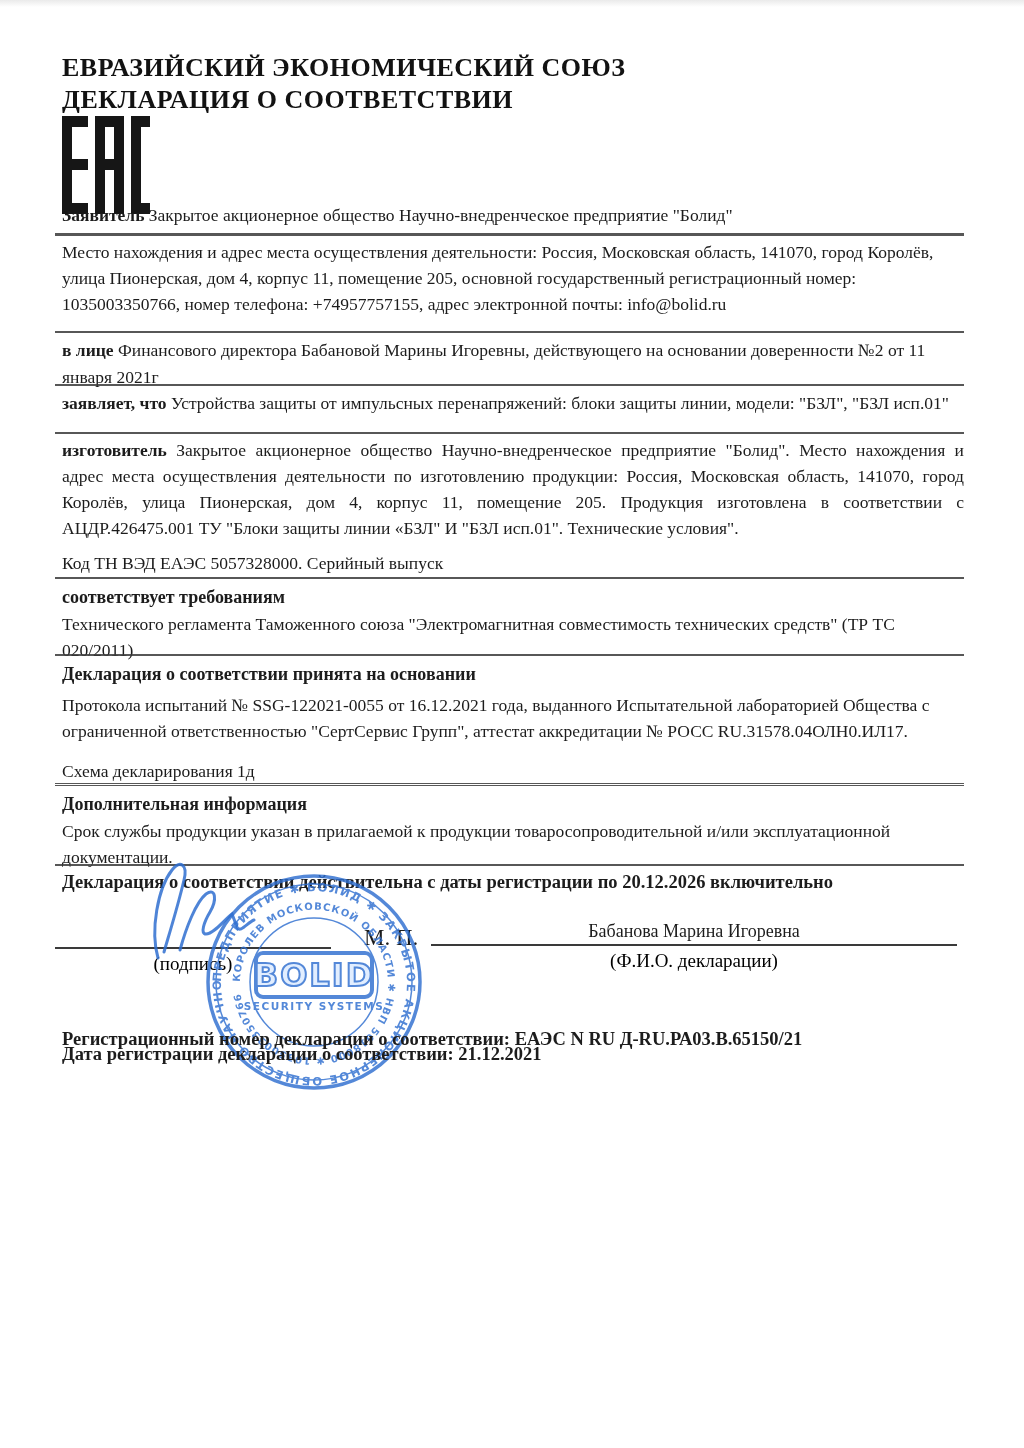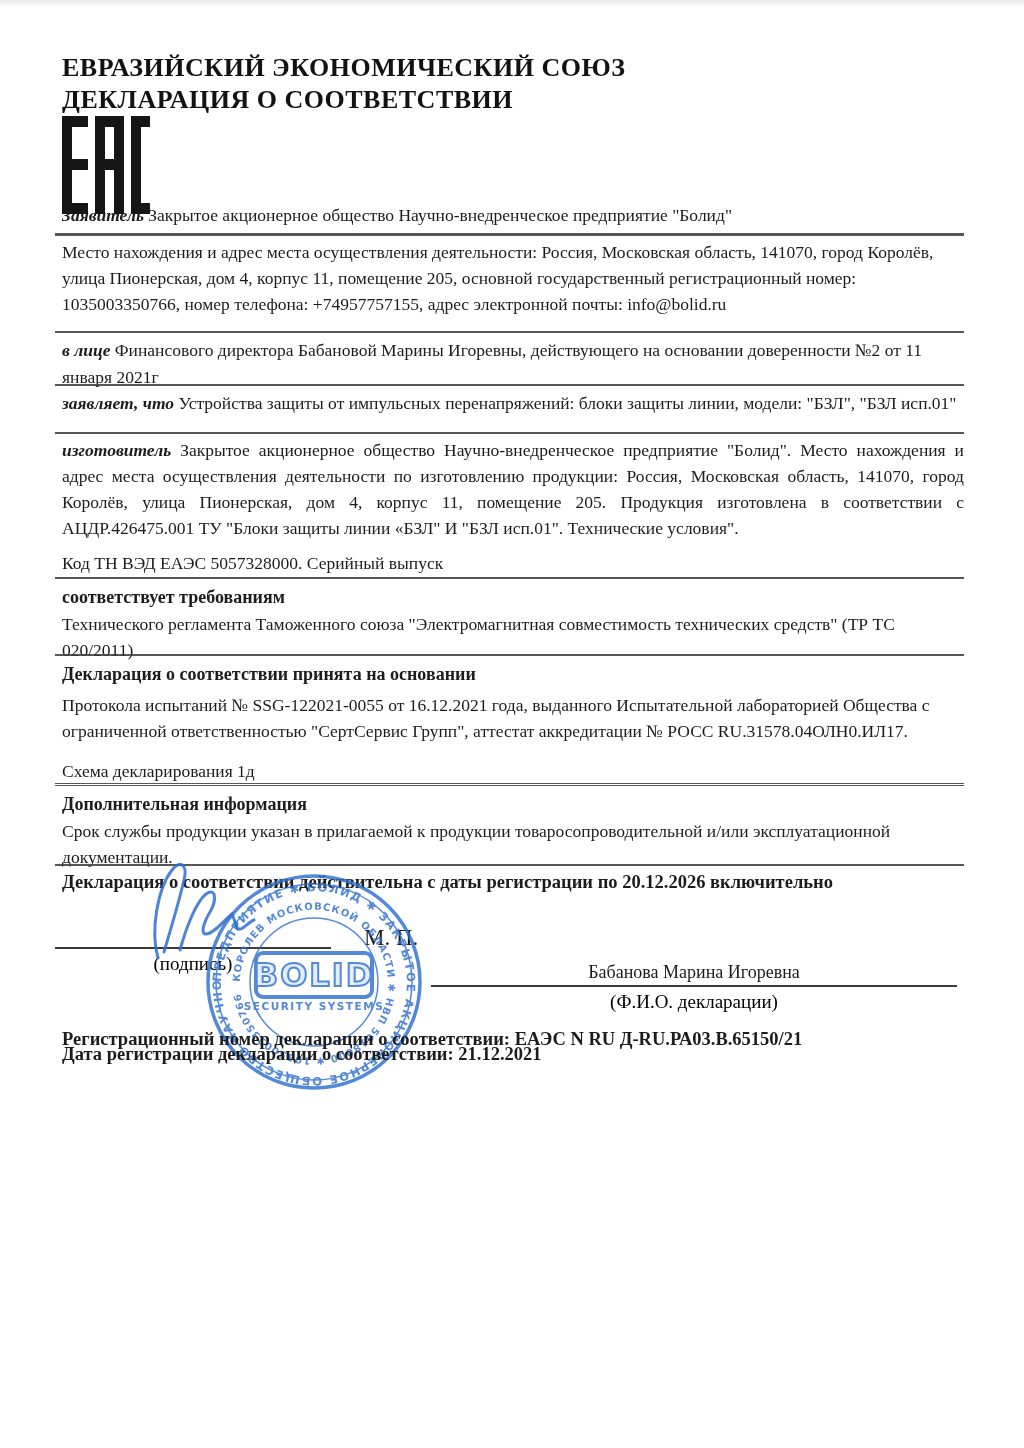--- a/index.html
+++ b/index.html
@@ -13,39 +13,39 @@
     content:"";position:absolute;top:0;left:0;right:0;height:7px;
     background:linear-gradient(#d9d9d9,rgba(255,255,255,0));opacity:.55;pointer-events:none;
   }
   .title{
     position:absolute;top:52px;left:62px;width:900px;
     font-weight:bold;font-size:26px;line-height:32px;color:#121212;
     letter-spacing:.5px;
   }
   .eac{position:absolute;left:62px;top:116px;}
   .sec{position:absolute;left:62px;width:902px;font-size:17.5px;line-height:26px;}
-  .sec b{font-weight:bold;font-style:italic;}
+  .sec b{font-weight:bold;}
   .just{text-align:justify;}
   .bold-line{font-weight:bold;font-size:18px;}
   .rule{position:absolute;left:55px;width:909px;height:0;border-top:2.5px solid #3a3a3a;opacity:.85;}
   .r1{top:233px;border-top-width:3px;}
   .r2{top:331px;}
   .r3{top:384px;}
   .r4{top:432px;}
   .r5{top:577px;}
   .r6{top:654px;}
   .r7{top:783px;border-top:3px double #3a3a3a;}
   .r8{top:864px;}
   
   .sig-caption{font-size:19px;color:#000000;text-align:center;}
   .sig-line{border-bottom:2px solid #3a3a3a;height:0;}
   .sig-left{position:absolute;left:55px;top:947px;width:276px;}
   .sig-left .sig-caption{margin-top:4px;}
   .sig-mp{position:absolute;left:364px;top:925px;font-size:23px;}
-  .sig-right{position:absolute;left:425px;top:921px;width:538px;text-align:center;margin-top:41px;}
+  .sig-right{position:absolute;left:425px;top:921px;width:538px;text-align:center;}
   .sig-name{font-size:18px;margin-bottom:2px;}
   .sig-right .sig-line{margin:0 6px;}
   .sig-right .sig-caption{margin-top:4px;}
   .reg{top:1026px;}
   .date{top:1062px;}
   .overlay{position:absolute;left:0;top:0;pointer-events:none;}
   .stamp-blue{color:#2f6fd0;}
 </style>
 </head>
 <body>

